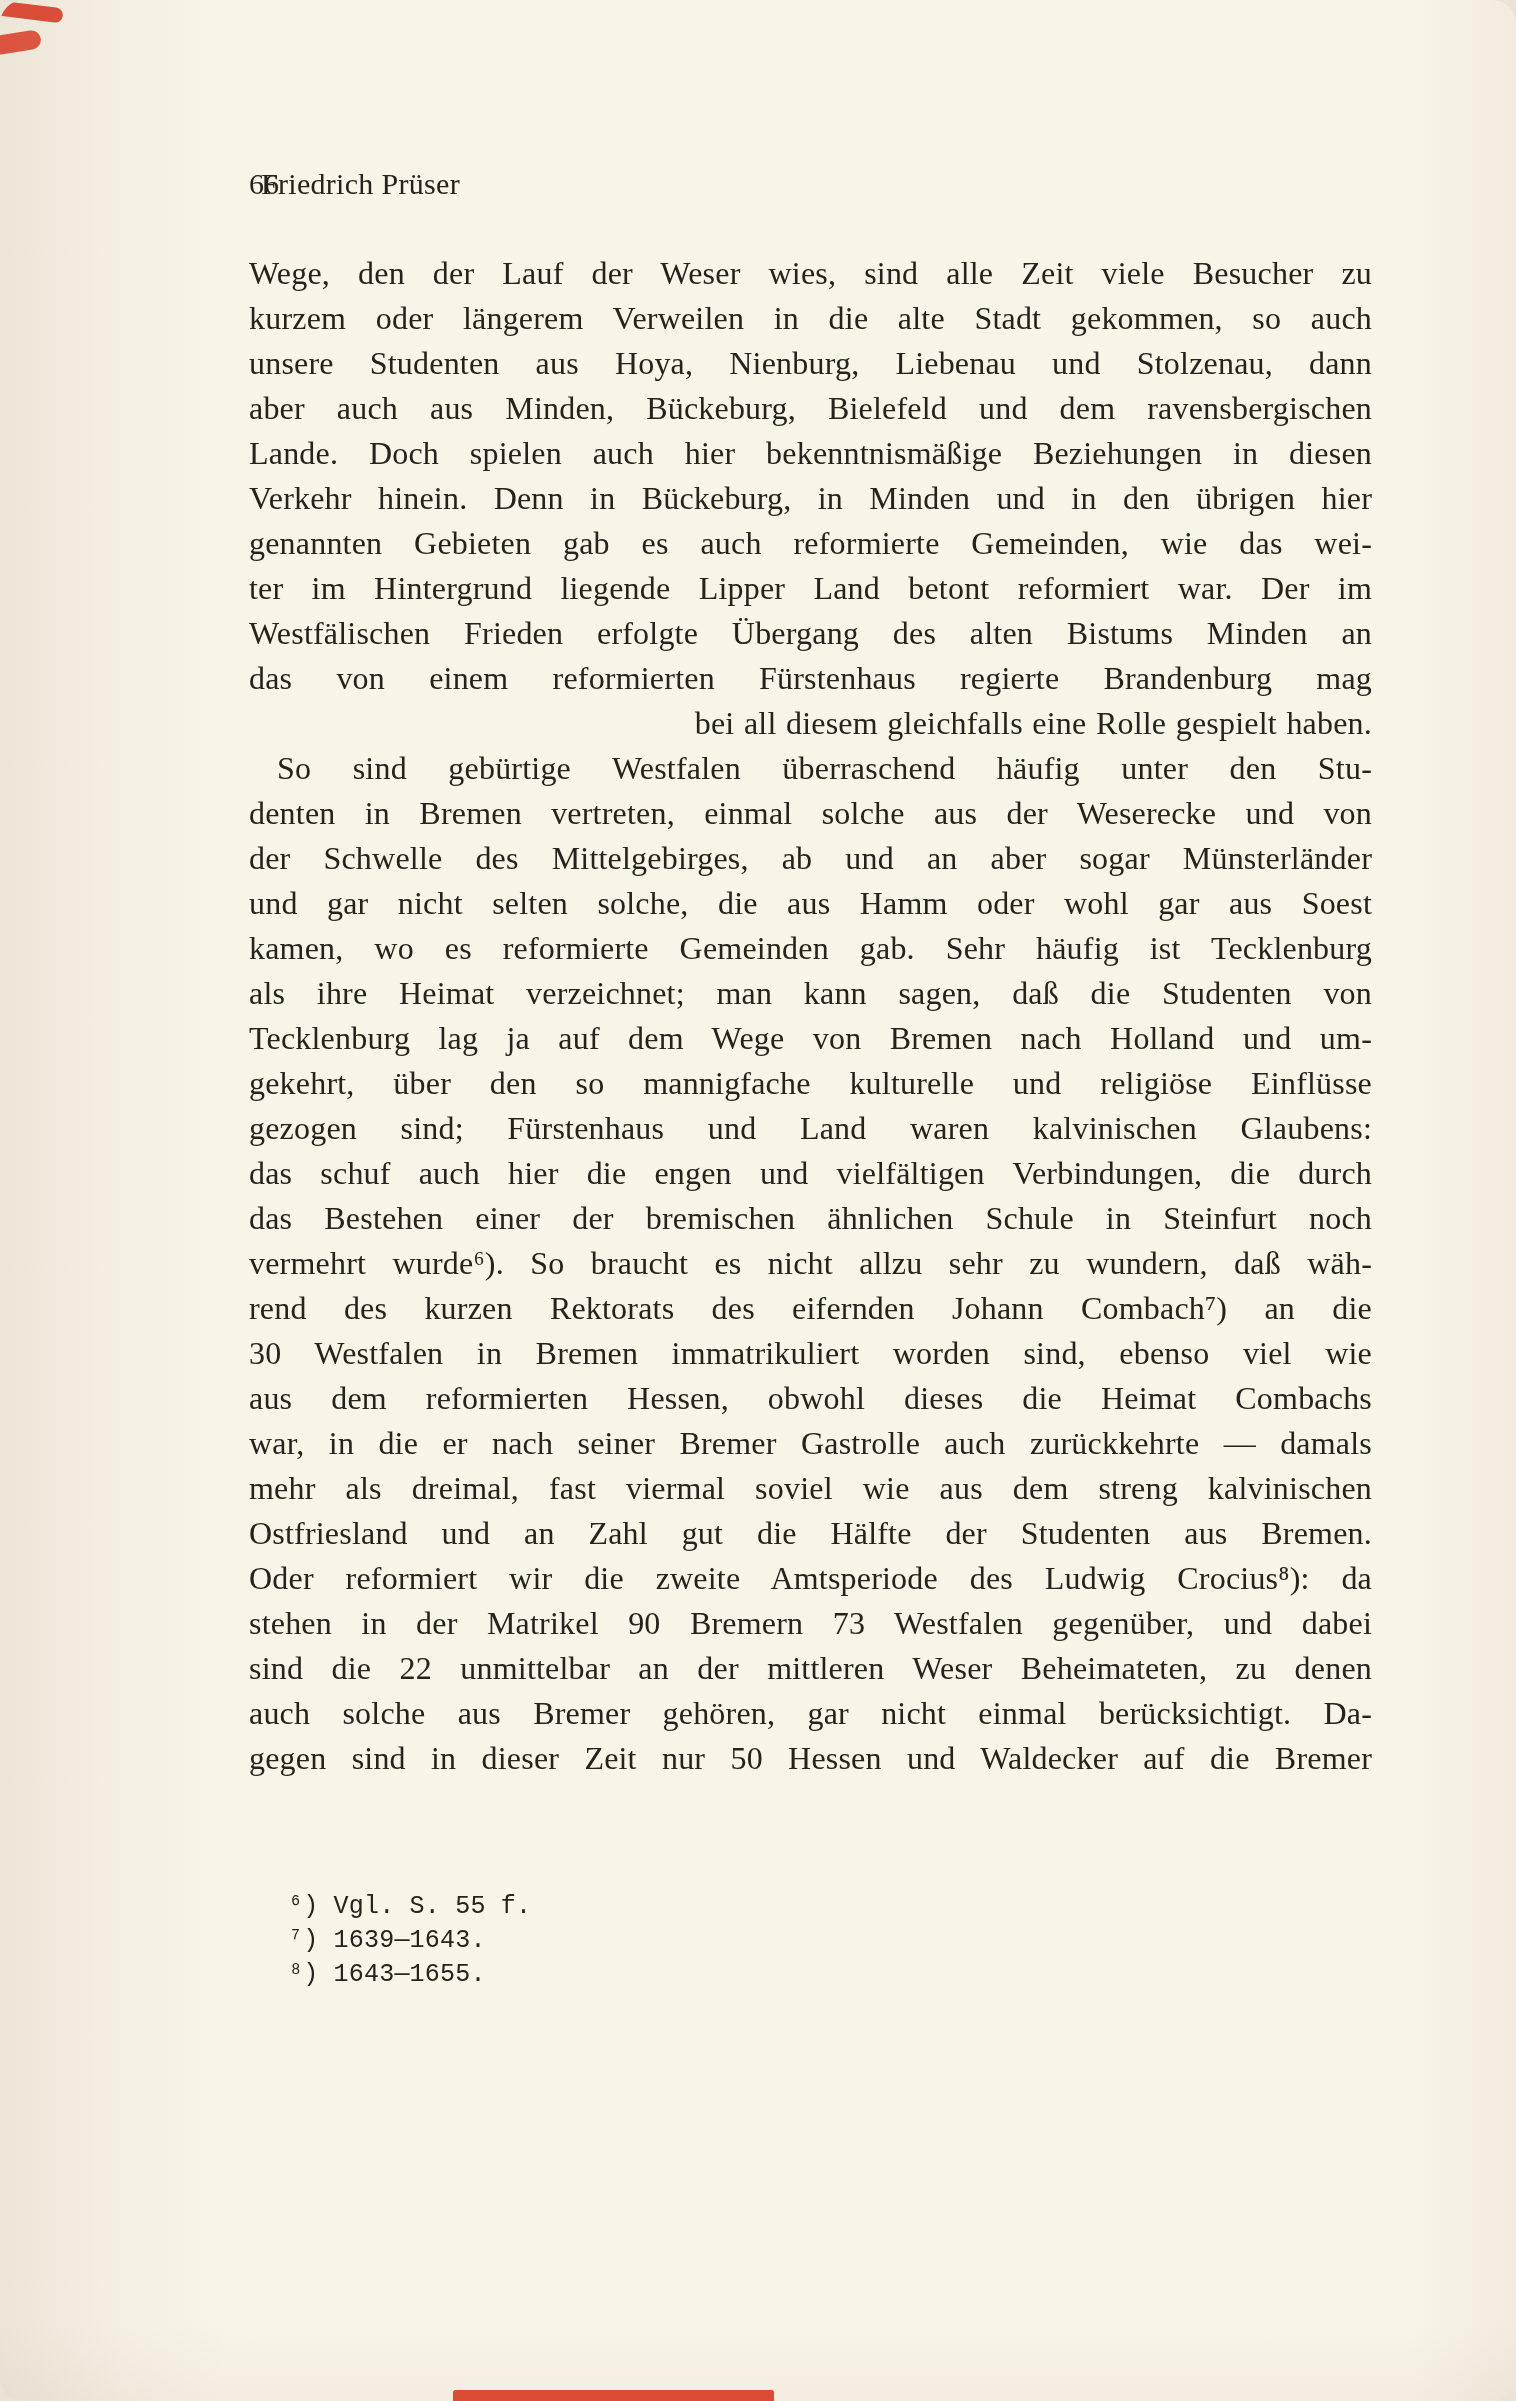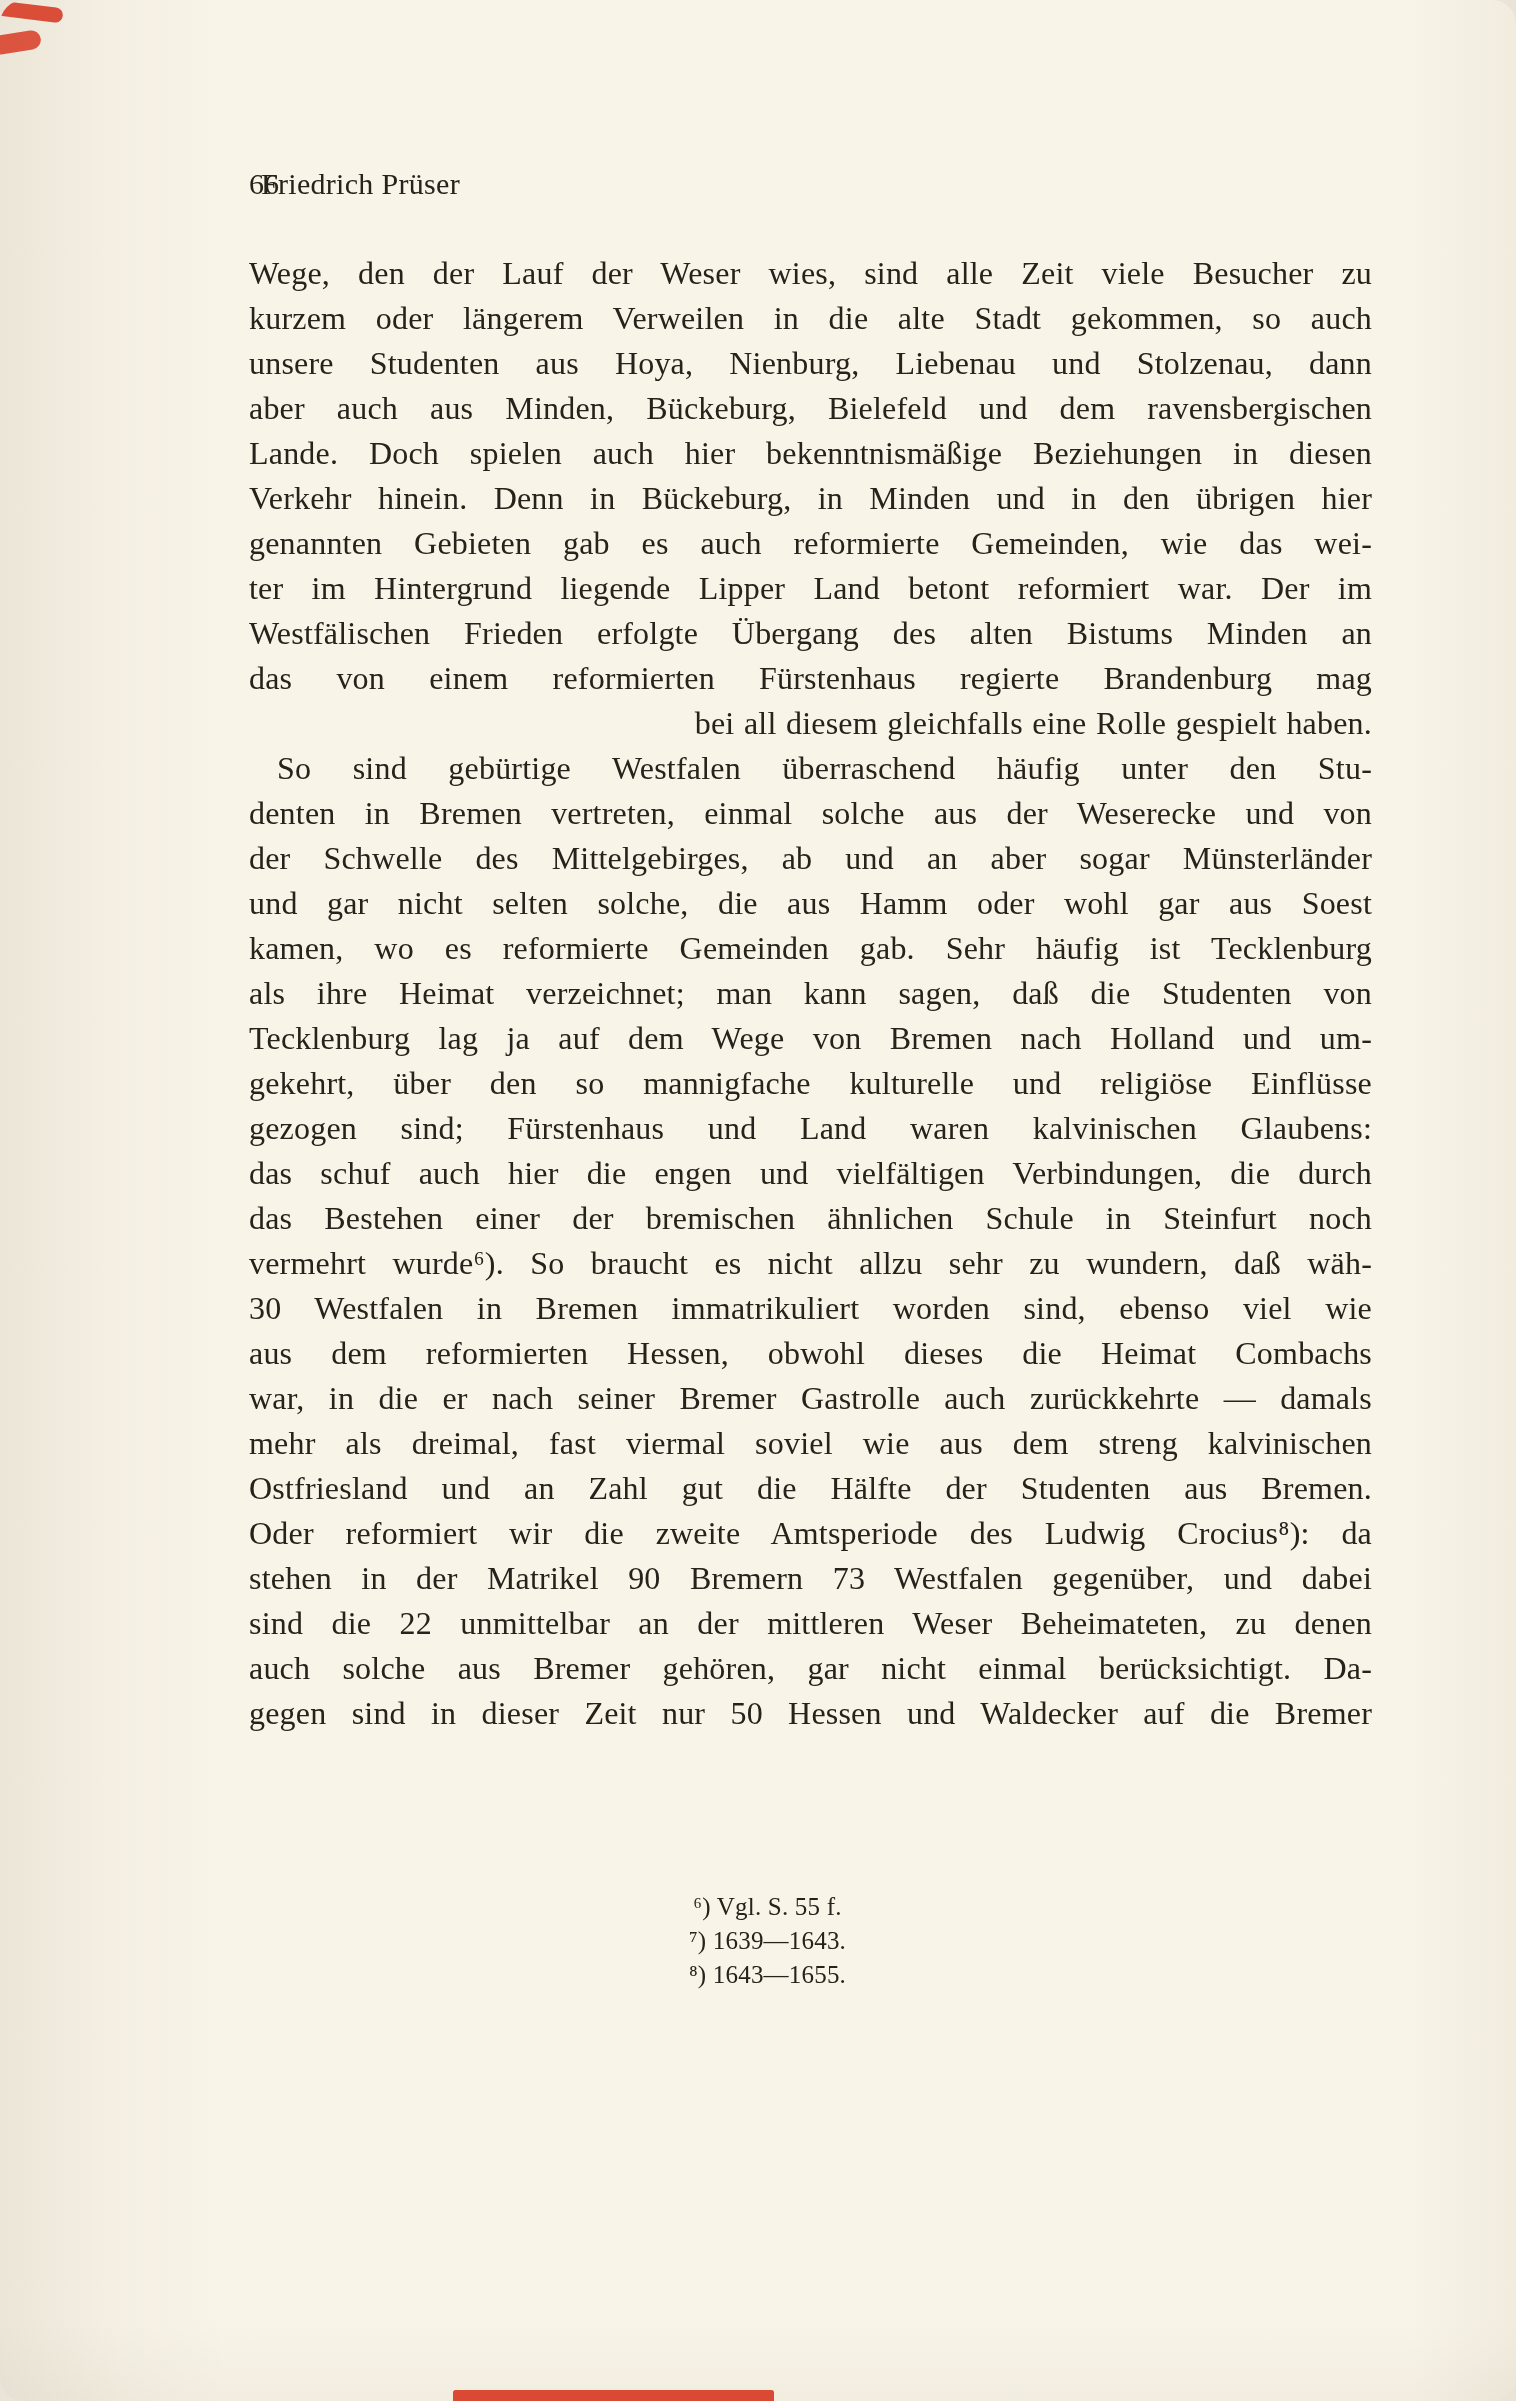--- a/index.html
+++ b/index.html
@@ -73,21 +73,21 @@
   }
   .footnotes {
     position: absolute;
     left: 288px;
     top: 1890px;
     width: 959px;
     font-size: 25px;
     line-height: 34px;
     letter-spacing: 0.2px;
   }
-  .fn-line { text-align: center; }
+  .fn-line { text-align: left; font-family: Liberation Mono, monospace; }
   
   .red-mark {
     position: absolute;
     background: var(--mark, #d8402a);
     pointer-events: none;
   }
   .mark1 {
     left: -8.7px;
     top: 3.5px;
     width: 72px;
@@ -144,20 +144,21 @@
       <div class="line just">der Schwelle des Mittelgebirges, ab und an aber sogar Münsterländer</div>
       <div class="line just">und gar nicht selten solche, die aus Hamm oder wohl gar aus Soest</div>
       <div class="line just">kamen, wo es reformierte Gemeinden gab. Sehr häufig ist Tecklenburg</div>
       <div class="line just">als ihre Heimat verzeichnet; man kann sagen, daß die Studenten von</div>
       <div class="line just">Tecklenburg lag ja auf dem Wege von Bremen nach Holland und um-</div>
       <div class="line just">gekehrt, über den so mannigfache kulturelle und religiöse Einflüsse</div>
       <div class="line just">gezogen sind; Fürstenhaus und Land waren kalvinischen Glaubens:</div>
       <div class="line just">das schuf auch hier die engen und vielfältigen Verbindungen, die durch</div>
       <div class="line just">das Bestehen einer der bremischen ähnlichen Schule in Steinfurt noch</div>
       <div class="line just">vermehrt wurde⁶). So braucht es nicht allzu sehr zu wundern, daß wäh-</div>
+      <div class="line just">rend des kurzen Rektorats des eifernden Johann Combach⁷) an die</div>
       <div class="line just">30 Westfalen in Bremen immatrikuliert worden sind, ebenso viel wie</div>
       <div class="line just">aus dem reformierten Hessen, obwohl dieses die Heimat Combachs</div>
       <div class="line just">war, in die er nach seiner Bremer Gastrolle auch zurückkehrte — damals</div>
       <div class="line just">mehr als dreimal, fast viermal soviel wie aus dem streng kalvinischen</div>
       <div class="line just">Ostfriesland und an Zahl gut die Hälfte der Studenten aus Bremen.</div>
       <div class="line just">Oder reformiert wir die zweite Amtsperiode des Ludwig Crocius⁸): da</div>
       <div class="line just">stehen in der Matrikel 90 Bremern 73 Westfalen gegenüber, und dabei</div>
       <div class="line just">sind die 22 unmittelbar an der mittleren Weser Beheimateten, zu denen</div>
       <div class="line just">auch solche aus Bremer gehören, gar nicht einmal berücksichtigt. Da-</div>
       <div class="line just">gegen sind in dieser Zeit nur 50 Hessen und Waldecker auf die Bremer</div>

